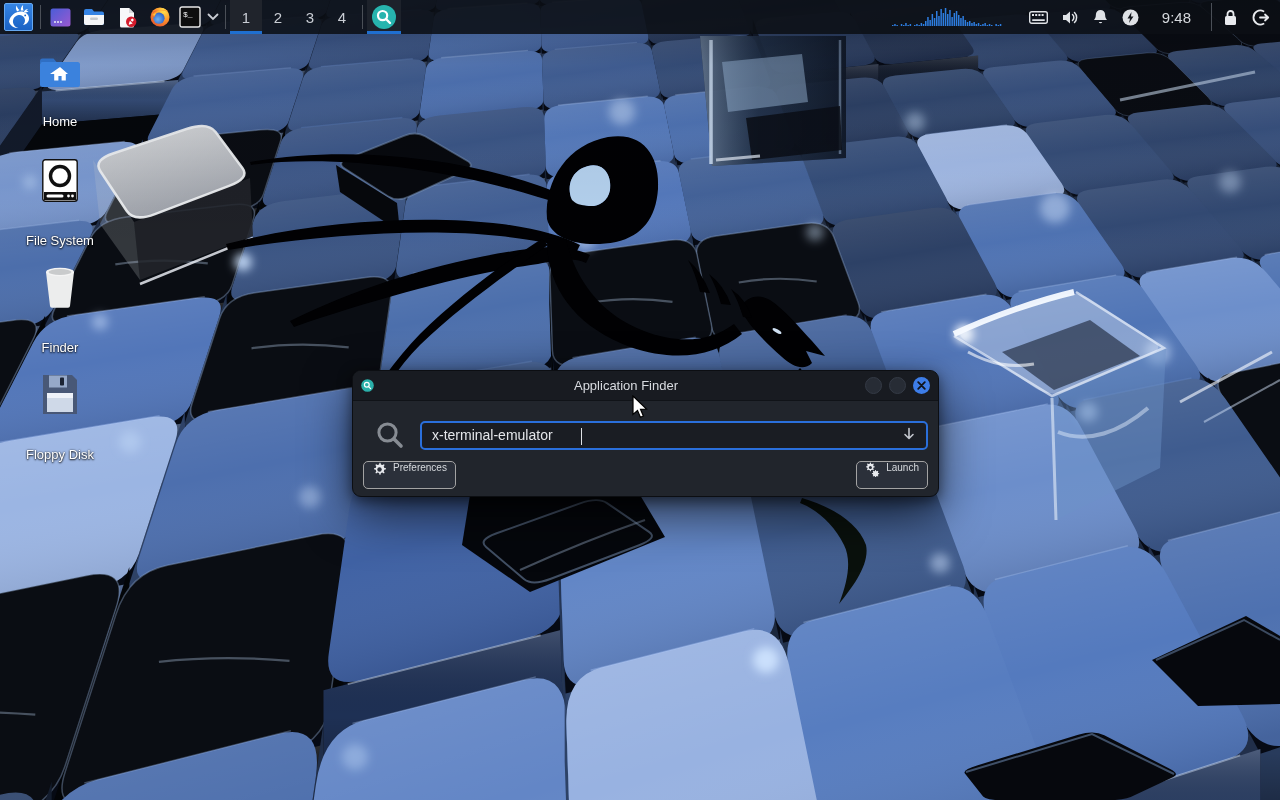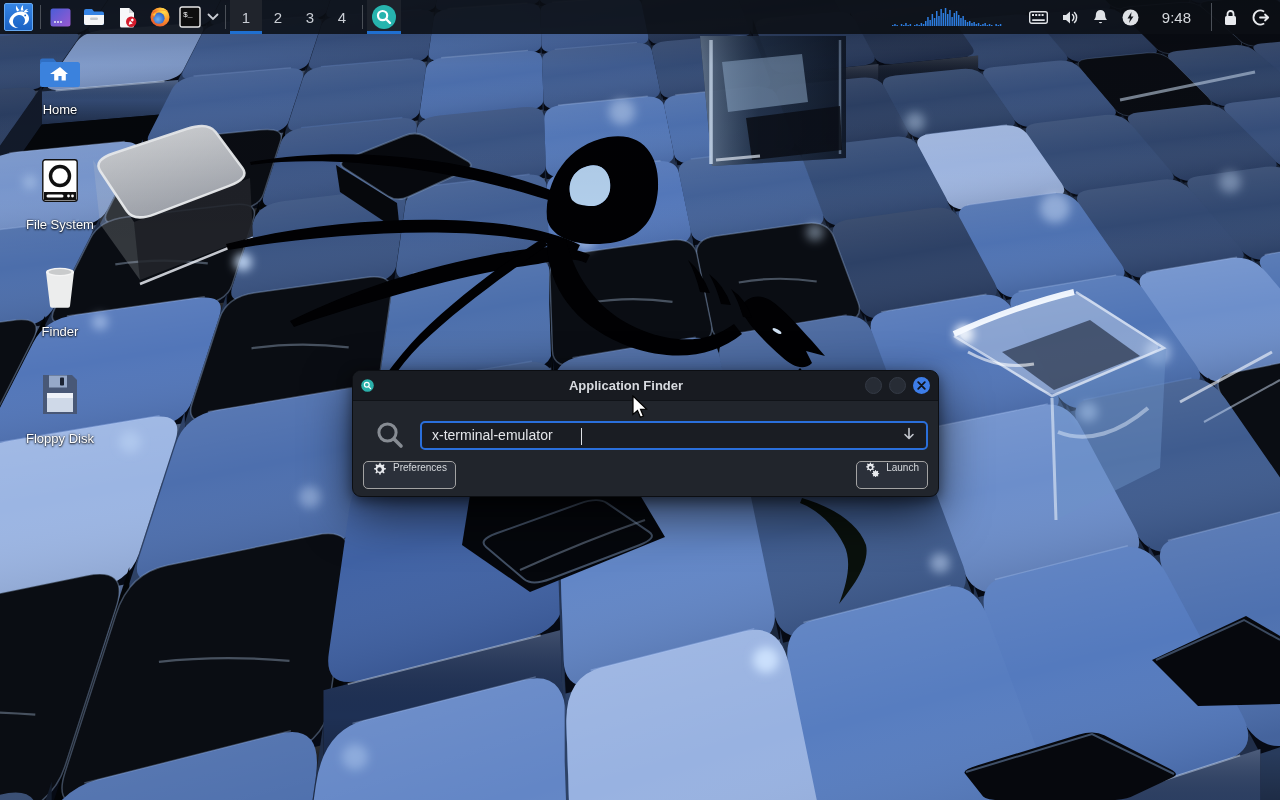--- a/index.html
+++ b/index.html
@@ -16,29 +16,29 @@
   color:#c9cdd4;font-size:15px;position:relative}
 .ws.active{background:#20242c}
 .ws.active::after,#search-btn.active::after{content:"";position:absolute;left:0;right:0;bottom:0;height:3px;background:#1f6fd0}
 #search-btn{width:34px;height:34px;position:relative;background:#1d222b;display:flex;align-items:center;justify-content:center}
 #tray{margin-left:auto;display:flex;align-items:center;height:34px}
 .tico{margin:0 7px;display:flex;align-items:center}
 #clock{color:#d5d8dc;font-size:15px;margin:0 16px}
 
 .dicon{position:absolute;width:88px;text-align:center;z-index:10}
 .dicon .ic{height:48px;display:flex;align-items:flex-end;justify-content:center}
-.dicon .lbl{margin-top:16px;color:#fff;font-size:13px;line-height:14px;
+.dicon .lbl{margin-top:32px;color:#fff;font-size:13px;line-height:14px;
   text-shadow:0 1px 2px rgba(0,0,0,0.9),0 0 2px rgba(0,0,0,0.7)}
 
 #dlg{position:absolute;left:352px;top:370px;width:587px;height:127px;z-index:60;
   border-radius:9px;background:#21252c;border:1px solid #0c0e12;
   box-shadow:0 18px 48px rgba(0,0,0,0.62),0 4px 14px rgba(0,0,0,0.5)}
 #dlg-tb{height:30px;border-radius:8px 8px 0 0;background:#181b21;
   border-bottom:1px solid #101318;display:flex;align-items:center;padding:0 8px}
-#dlg-title{flex:1;text-align:center;color:#d8dbe0;font-size:13px;font-weight:bold;
+#dlg-title{flex:1;text-align:center;color:#d8dbe0;font-size:13px;font-weight:normal;
   padding-left:20px}
 .wbtn{width:17px;height:17px;border-radius:50%;margin-left:7px;flex:0 0 auto}
 .wbtn.dim{background:#272c35;border:1px solid #343a45}
 #wclose{background:#3d7de8;display:flex;align-items:center;justify-content:center}
 #dlg-body{padding:19px 10px 0 22px;display:flex;align-items:center}
 #dlg-entry{flex:1;height:29px;margin-left:15px;background:#1a1d23;
   border:2px solid #2a6fdb;border-radius:5px;display:flex;align-items:center;
   color:#e4e6ea;font-size:14px;padding:0 10px;position:relative}
 #caret{position:absolute;left:159px;top:5px;width:1px;height:17px;background:#dfe2e6}
 #dlg-foot{display:flex;justify-content:space-between;padding:11px 10px 0 10px}
@@ -920,21 +920,21 @@
 </div>
 
 <div class="dicon" style="left:16px;top:41px">
   <div class="ic">
       <svg width="44" height="33" viewBox="0 0 44 33">
         <path d="M2,5 a2.5,2.5 0 0 1 2.5,-2.5 h11 l3,3.5 h-3 v1 H2 Z" fill="#2f6fc4"></path>
         <rect x="2" y="6" width="40" height="25" rx="2.5" fill="#3b82dd"></rect>
         <path d="M22,11 l8,7 h-2.2 v6.5 h-4.2 v-4.5 h-3.2 v4.5 h-4.2 V18 H12 Z" fill="#fff"></path>
       </svg>
     </div>
-    <div class="lbl" style="margin-top:14px">Home</div>
+    <div class="lbl" style="margin-top:26px">Home</div>
 </div>
 <div class="dicon" style="left:16px;top:154px">
   <div class="ic">
       <svg width="36" height="43" viewBox="0 0 36 43">
         <rect x="0.8" y="0.8" width="34.4" height="41.4" rx="2.5" fill="#fff" stroke="#101010" stroke-width="1.4"></rect>
         <circle cx="18" cy="17" r="9.5" fill="none" stroke="#101010" stroke-width="3.4"></circle>
         <rect x="2" y="33" width="32" height="8" fill="#101010"></rect>
         <rect x="4.5" y="35.5" width="17" height="3" rx="1.5" fill="#fff"></rect>
         <circle cx="26.5" cy="37" r="1.4" fill="#fff"></circle>
         <circle cx="30.5" cy="37" r="1.4" fill="#fff"></circle>

